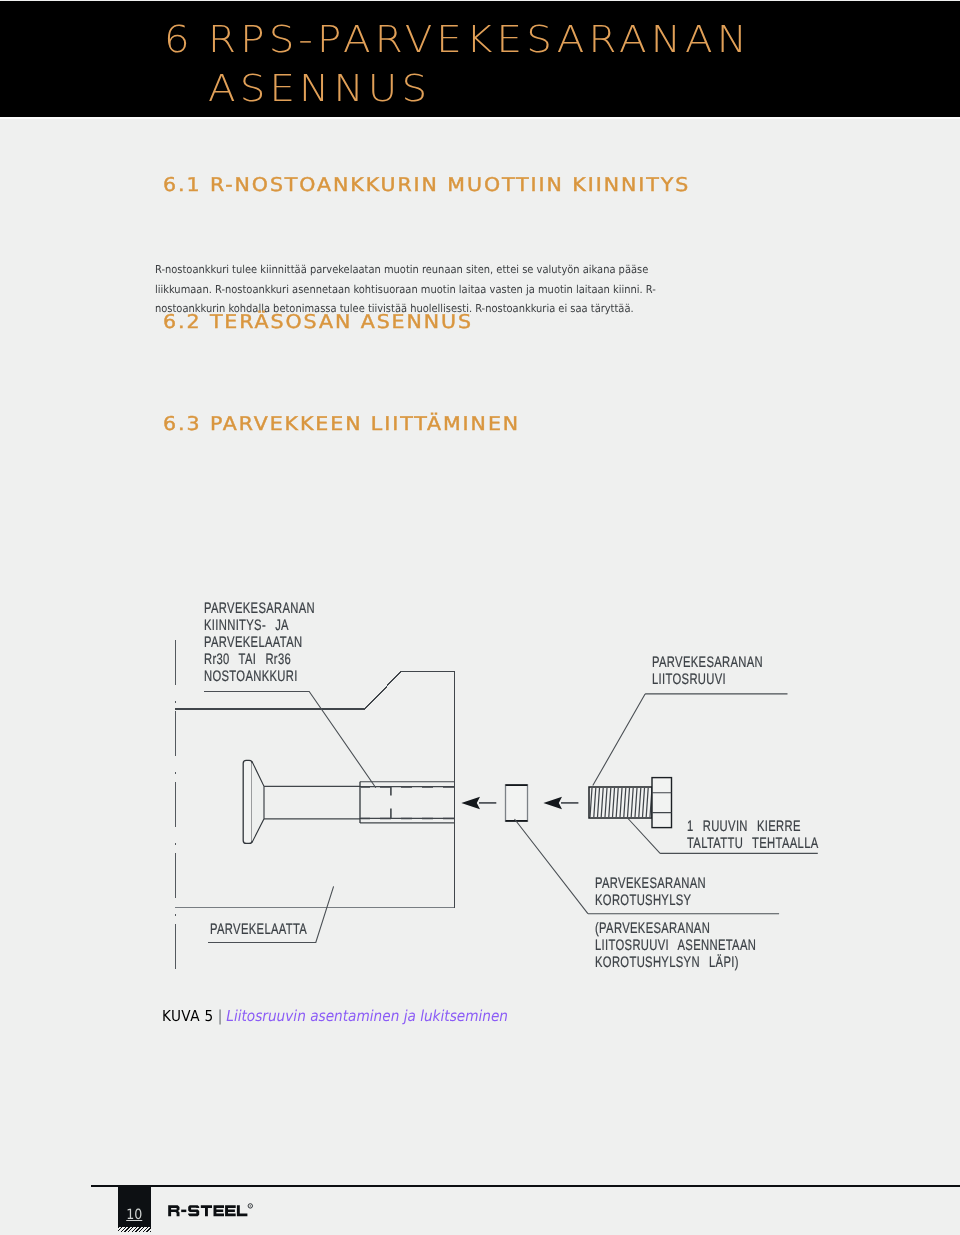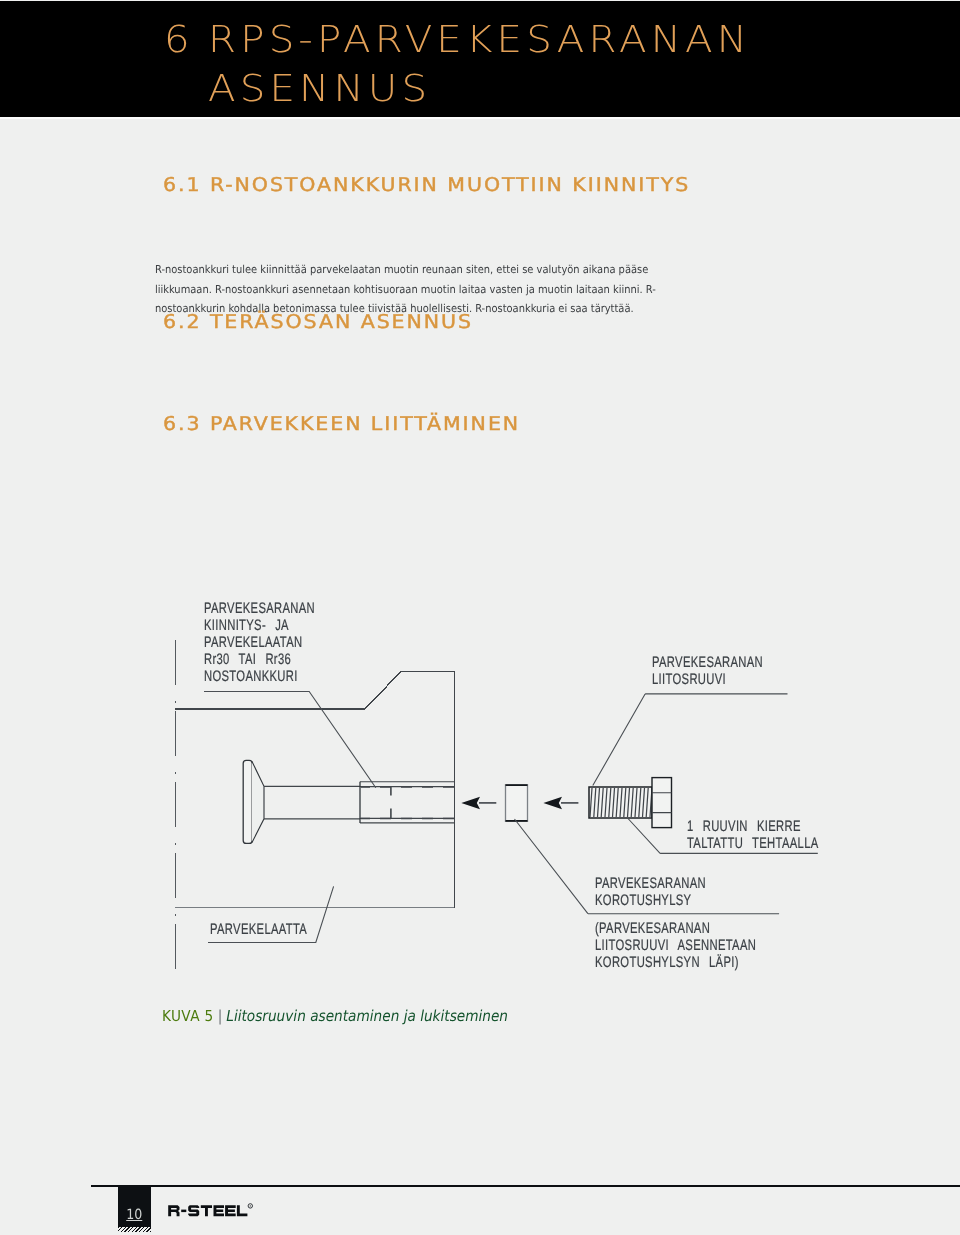--- a/index.html
+++ b/index.html
@@ -18,23 +18,23 @@
   .drawing{position:absolute;left:160px;top:590px;width:720px;height:400px;}
   .footer{position:absolute;left:0;top:0;width:960px;height:1235px;pointer-events:none;}
   .footer-rule{position:absolute;left:91px;top:1184.8px;width:869px;height:2px;background:#0b0e11;}
   .footer-box{position:absolute;left:118px;top:1184.8px;width:32.5px;height:41.8px;background:#0d1013;
     color:#cfd2d1;font-family:"DejaVu Sans Condensed","DejaVu Sans",sans-serif;font-size:14px;display:flex;align-items:center;justify-content:center;padding-top:18px;box-sizing:border-box;text-decoration:underline;}
   .footer-hatch{position:absolute;left:118px;top:1226.6px;width:32.5px;height:5px;
     background:repeating-linear-gradient(-45deg,#0d1013 0 1.1px,#eff0ef 1.1px 2.6px);}
   .logo{position:absolute;left:167.1px;top:1202.2px;}
   .caption{position:absolute;left:162px;top:1007px;
     font-family:"DejaVu Sans Condensed","DejaVu Sans",sans-serif;font-size:15.2px;white-space:nowrap;}
-  .caption .kuva{color:#4d7c0f;letter-spacing:0.4px;}
+  .caption .kuva{color:#000000;letter-spacing:0.4px;}
   .caption .sep{color:#6f7478;margin:0 4px;}
-  .caption .txt{color:#14532d;font-style:italic;}
+  .caption .txt{color:#8b5cf6;font-style:italic;}
   .cad{position:absolute;color:#3c4146;white-space:nowrap;
     font-family:"Liberation Sans Narrow","Liberation Sans",sans-serif;font-size:15.2px;letter-spacing:0.45px;word-spacing:1.5px;
     transform:scaleX(0.74);transform-origin:0 0;line-height:17.1px;-webkit-text-stroke:0.22px #3c4146;}
   .para{position:absolute;left:155px;width:528px;color:#3b3e41;
     font-family:"DejaVu Sans Condensed","DejaVu Sans",sans-serif;font-size:11px;line-height:19.6px;margin-top:45px;}
 </style>
 </head>
 <body>
 
 <div class="page">

